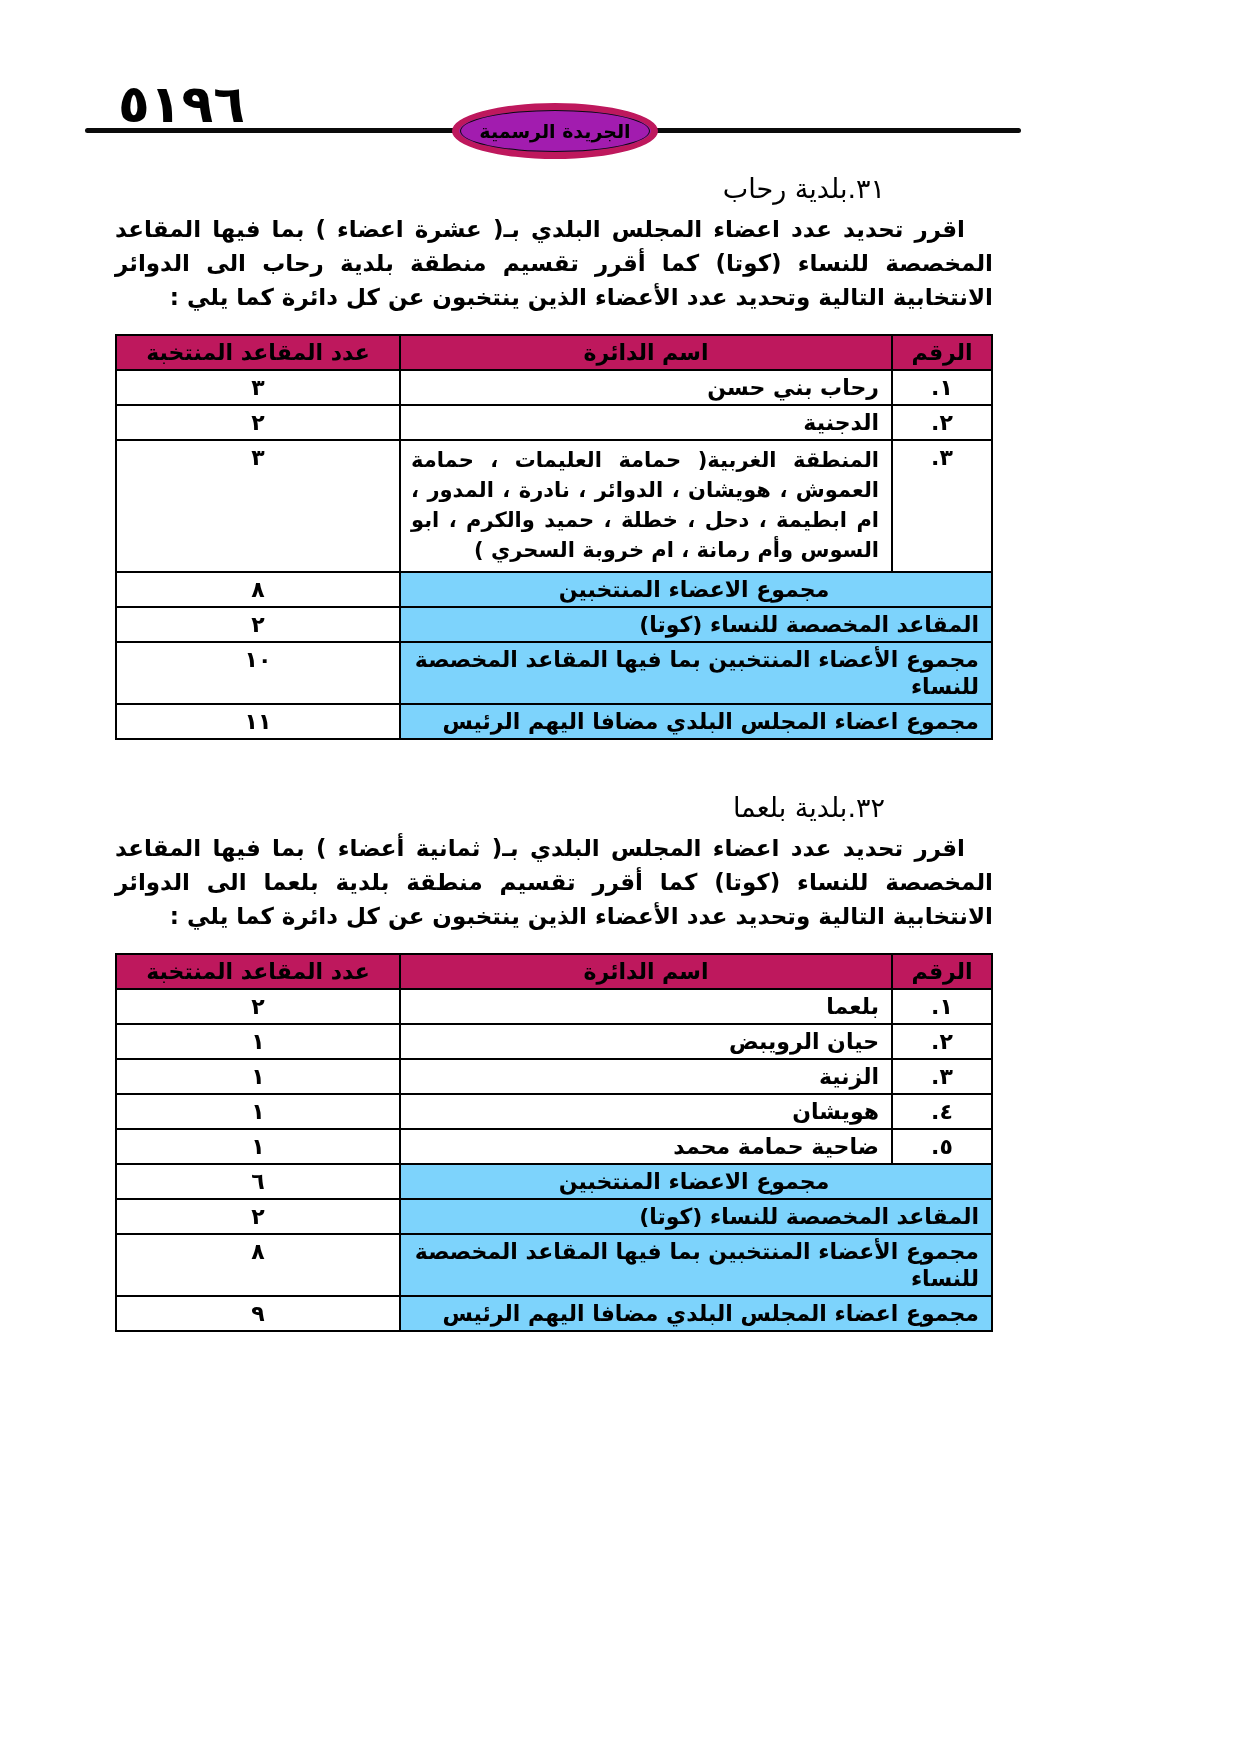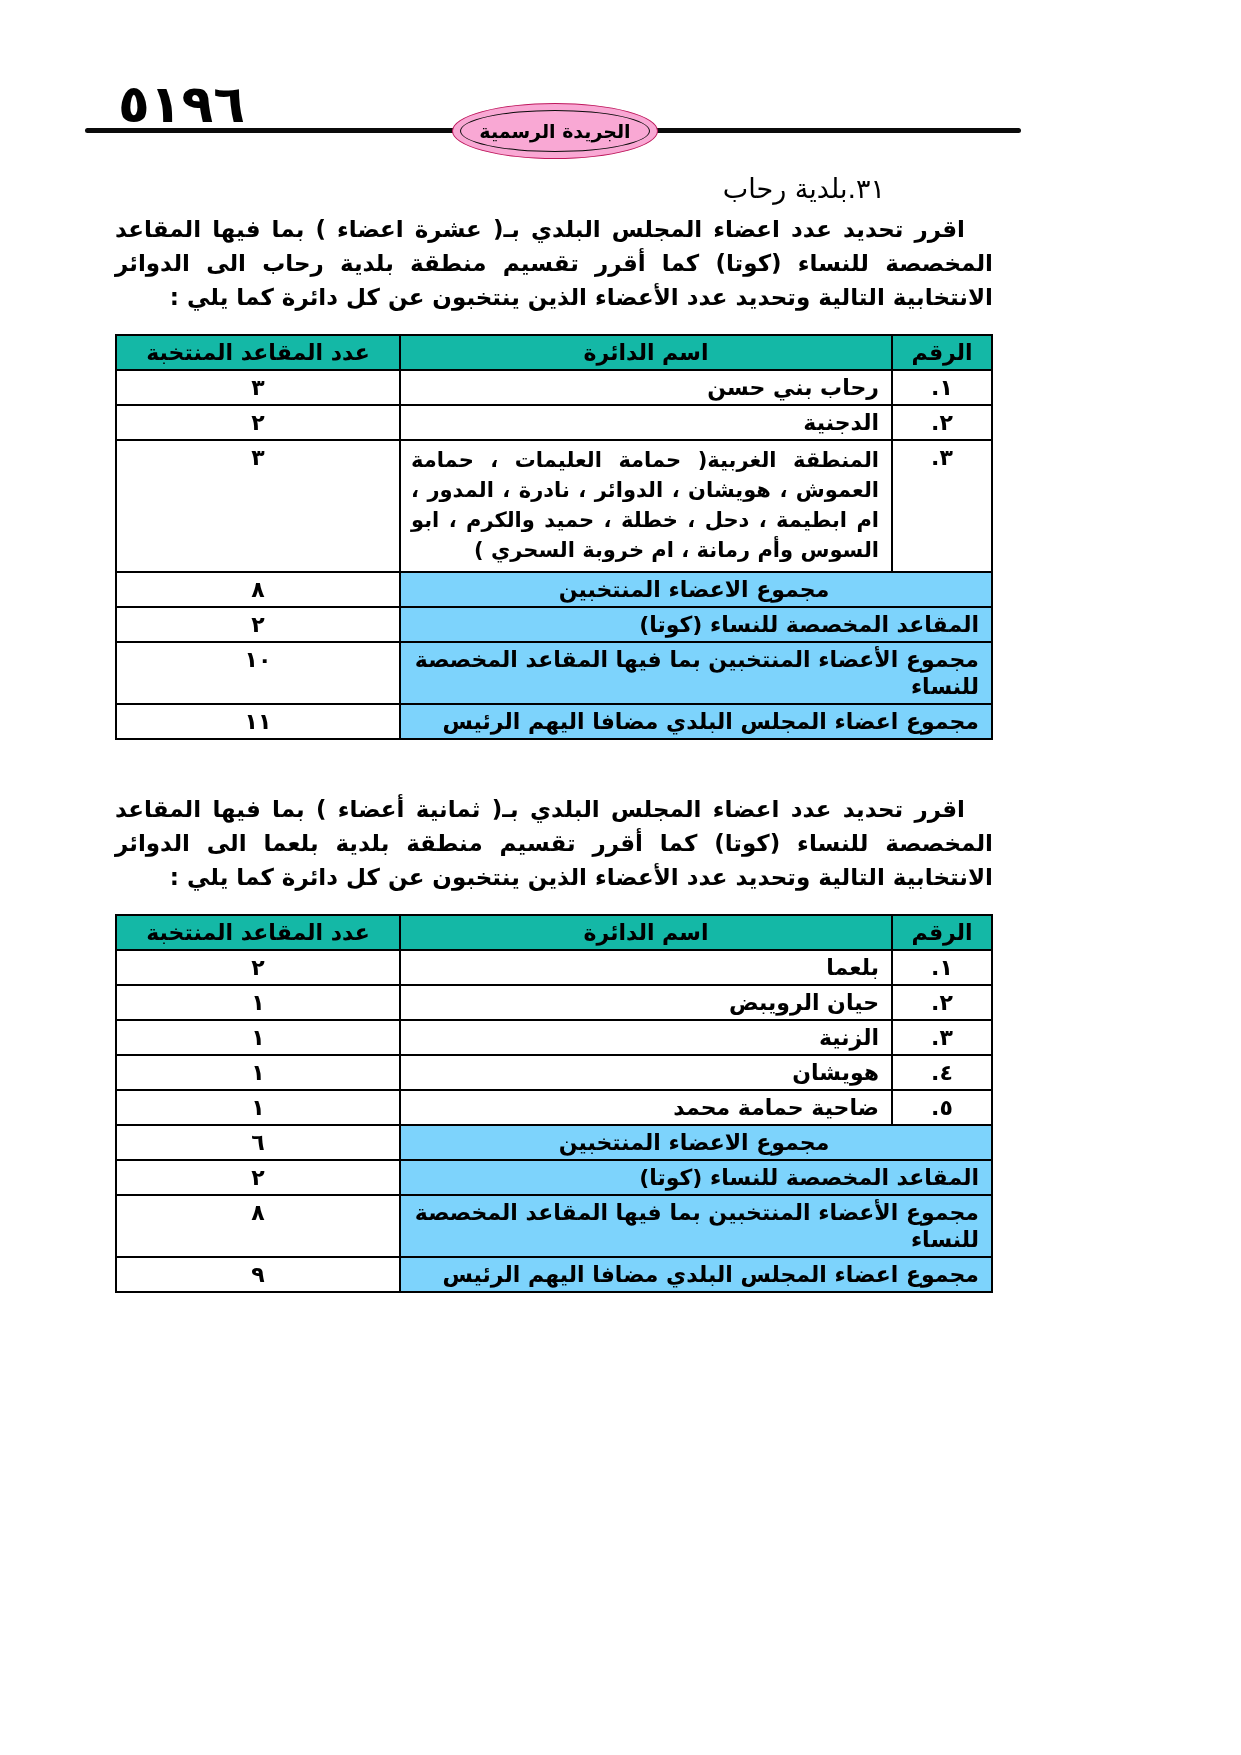--- a/index.html
+++ b/index.html
@@ -34,22 +34,22 @@
     height: 5px;
     background: #0b0b0b;
     border-radius: 3px;
   }
   .banner-oval {
     position: absolute;
     left: 452px;
     top: 103px;
     width: 206px;
     height: 56px;
-    background: #f9a8d4;
-    border: 1px solid #be185d;
+    background: #a21caf;
+    border: 7px solid #be185d;
     border-radius: 50%;
     display: flex;
     align-items: center;
     justify-content: center;
     z-index: 2;
   }
   .banner-oval-inner {
     width: 190px;
     height: 42px;
     border: 1.5px solid #0b0b0b;
@@ -93,21 +93,21 @@
 
   .districts-table th,
   .districts-table td {
     border: 2px solid #000000;
     padding: 3px 8px;
     height: 34px;
     vertical-align: top;
     line-height: 27px;
   }
   .districts-table th {
-    background: #14b8a6;
+    background: #be185d;
     text-align: center;
     font-weight: bold;
   }
   td.cell-num   { text-align: center; }
   td.cell-name  { text-align: right; padding-right: 12px; }
   td.cell-name.long {
     text-align: justify;
     font-size: 21px;
     line-height: 30px;
     padding: 4px 12px 6px 10px;
@@ -183,20 +183,21 @@
           </tr>
           <tr>
             <td class="summary-label" colspan="2">مجموع اعضاء المجلس البلدي مضافا اليهم الرئيس</td>
             <td class="summary-value">١١</td>
           </tr>
         </tbody>
       </table>
   </section>
 
   <section class="municipality-section">
+    <h2 class="section-title">٣٢.بلدية بلعما</h2>
     <p class="section-paragraph">اقرر تحديد عدد اعضاء المجلس البلدي بـ( ثمانية أعضاء ) بما فيها المقاعد المخصصة للنساء (كوتا) كما أقرر تقسيم منطقة بلدية بلعما الى الدوائر الانتخابية التالية وتحديد عدد الأعضاء الذين ينتخبون عن كل دائرة كما يلي :</p>
     <table class="districts-table">
         <colgroup>
           <col class="col-num">
           <col class="col-name">
           <col class="col-seats">
         </colgroup>
         <thead>
           <tr>
             <th>الرقم</th>

